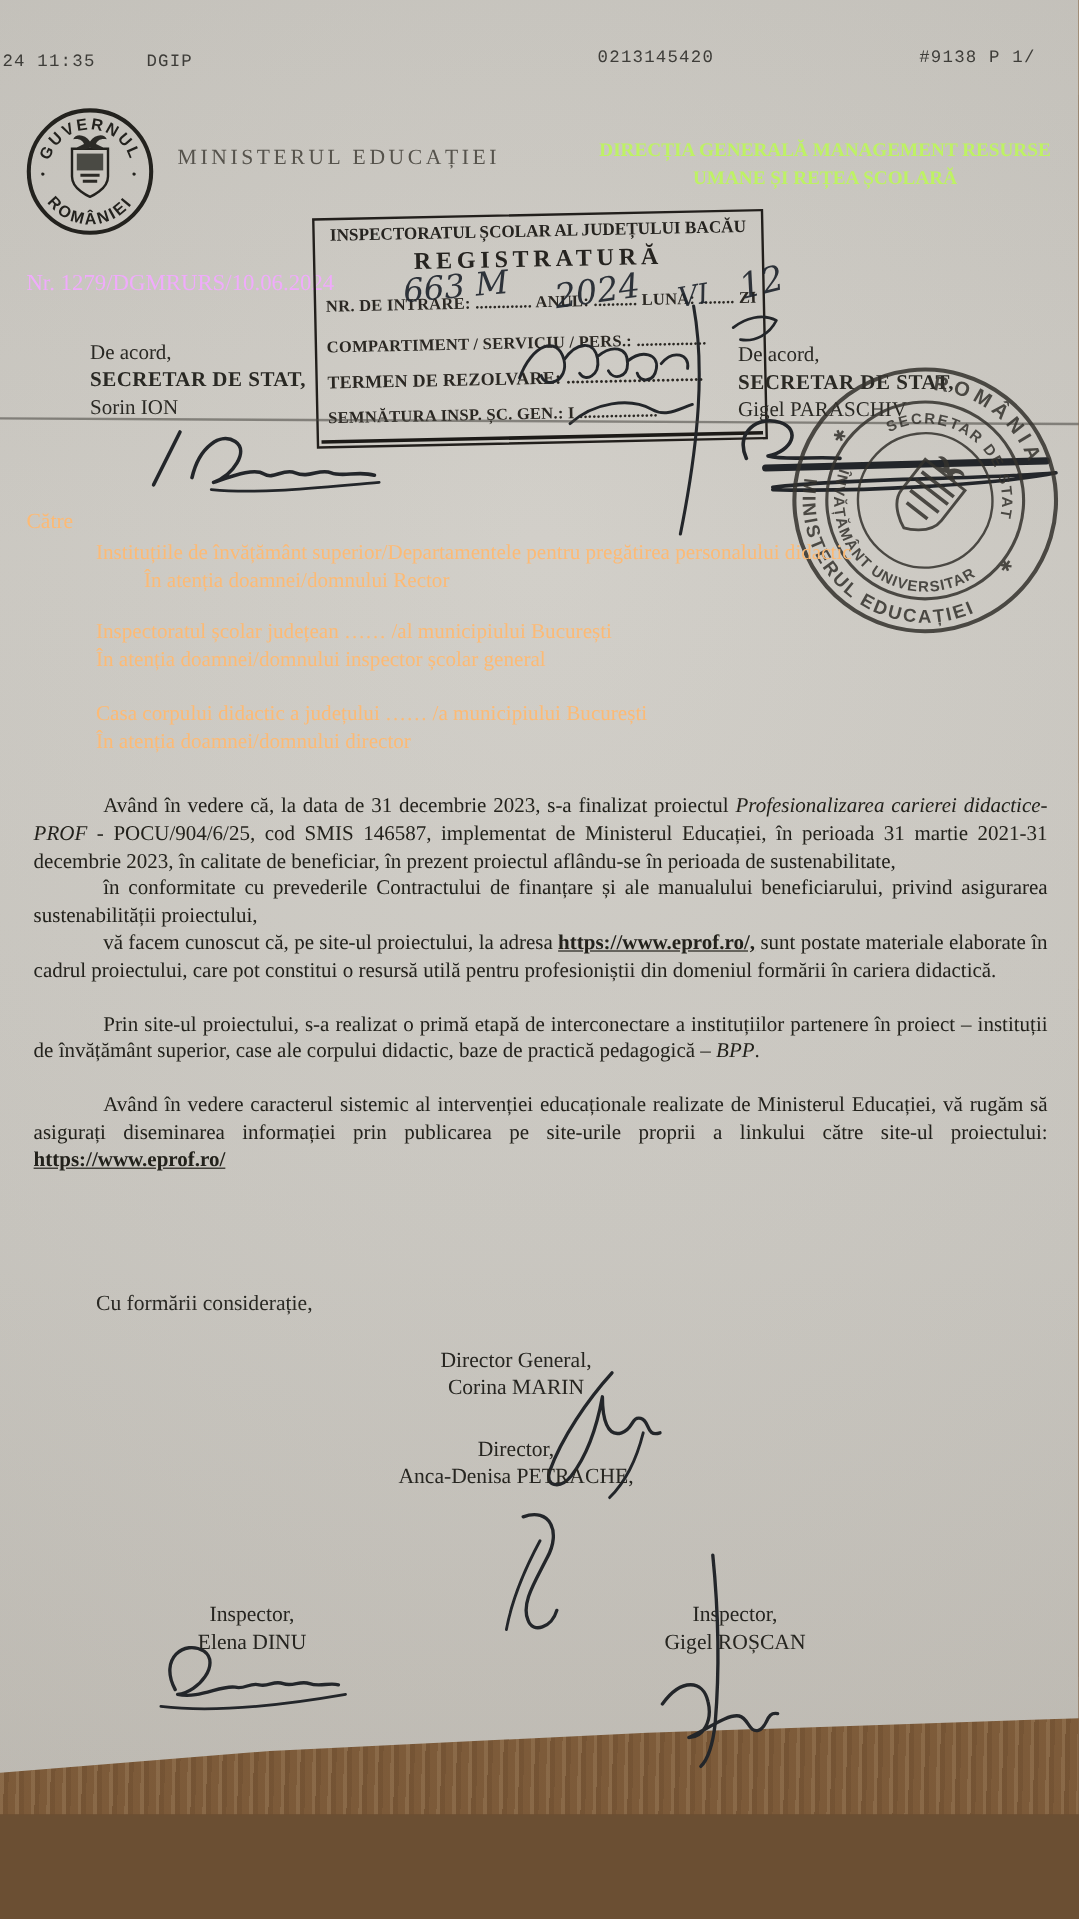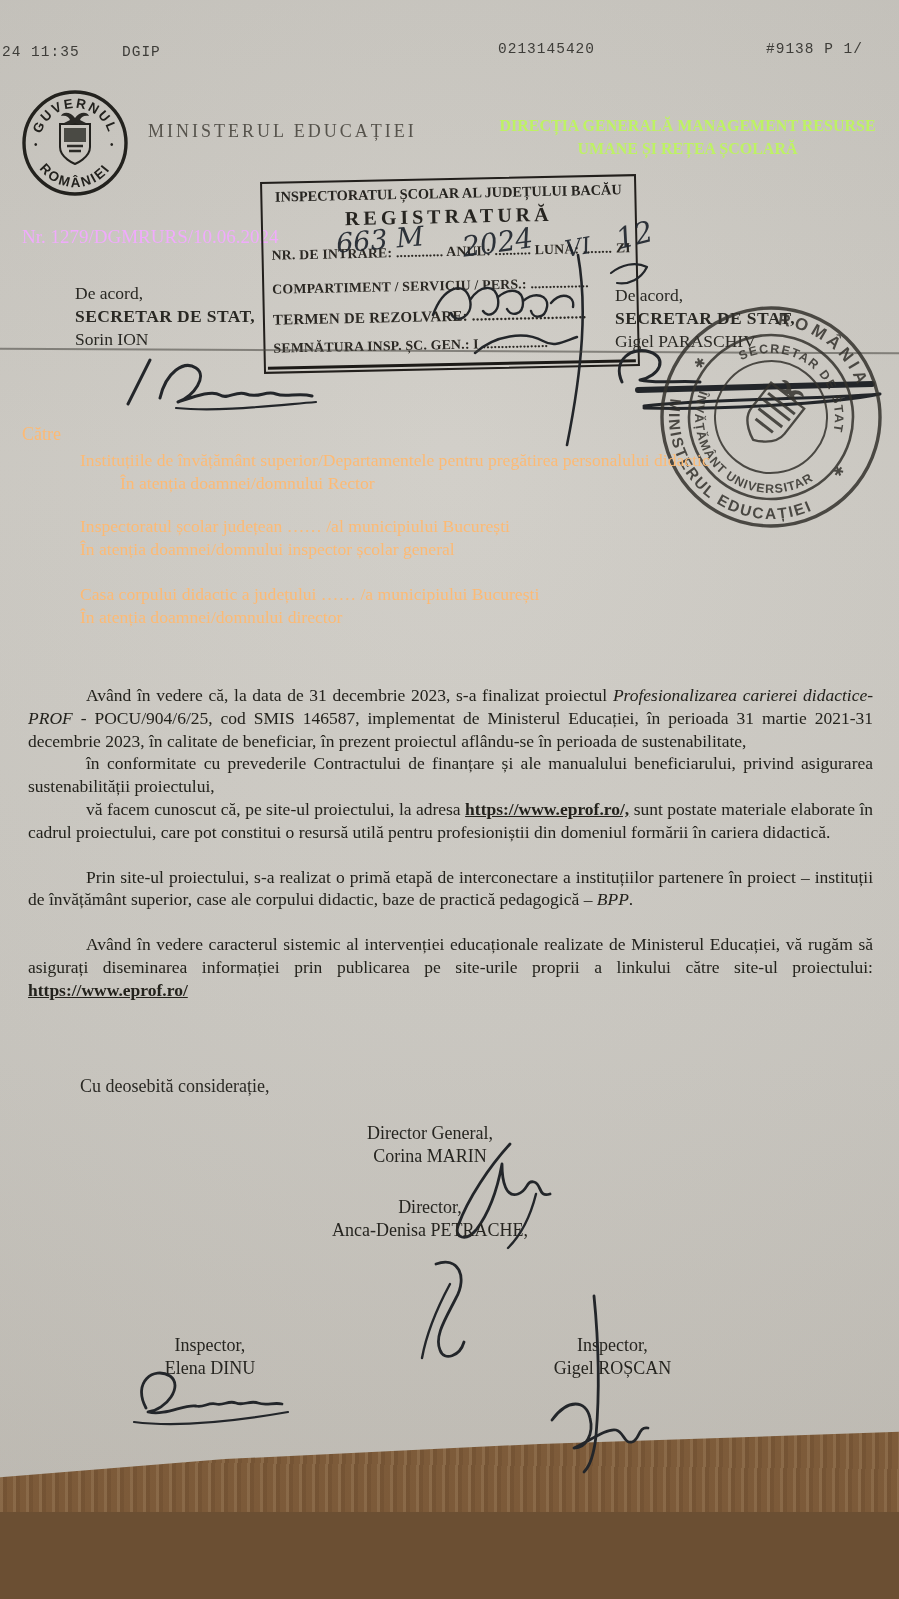--- a/index.html
+++ b/index.html
@@ -171,29 +171,29 @@
   </svg>
 
   <div class="abs recip" style="left:22px;top:424px;font-size:18px;">Către</div>
   <div class="abs recip" style="left:80px;top:450px;">Instituțiile de învățământ superior/Departamentele pentru pregătirea personalului didactic</div>
   <div class="abs recip" style="left:80px;top:473px;margin-left:40px;">În atenția doamnei/domnului Rector</div>
   <div class="abs recip" style="left:80px;top:516px;">Inspectoratul școlar județean …… /al municipiului București</div>
   <div class="abs recip" style="left:80px;top:539px;">În atenția doamnei/domnului inspector școlar general</div>
   <div class="abs recip" style="left:80px;top:584px;">Casa corpului didactic a județului …… /a municipiului București</div>
   <div class="abs recip" style="left:80px;top:607px;">În atenția doamnei/domnului director</div>
 
-  <div class="abs bodytxt" style="left:28px;top:660px;margin-top:24px;">
+  <div class="abs bodytxt" style="left:28px;top:660px;">
     <p><span>Având în vedere că, la data de 31 decembrie 2023, s-a finalizat proiectul </span><i>Profesionalizarea carierei didactice-PROF</i><span> - POCU/904/6/25, cod SMIS 146587, implementat de Ministerul Educației, în perioada 31 martie 2021-31 decembrie 2023, în calitate de beneficiar, în prezent proiectul aflându-se în perioada de sustenabilitate,</span></p>
     <p><span>în conformitate cu prevederile Contractului de finanțare și ale manualului beneficiarului, privind asigurarea sustenabilității proiectului,</span></p>
     <p><span>vă facem cunoscut că,   pe site-ul proiectului, la adresa </span><a class="doclink">https://www.eprof.ro/,</a><span> sunt postate materiale elaborate în cadrul proiectului, care pot constitui o resursă utilă pentru profesioniștii din domeniul formării în cariera didactică.</span></p>
     <p class="gap"><span>Prin site-ul proiectului, s-a realizat o primă etapă de interconectare a instituțiilor partenere în proiect – instituții de învățământ superior, case ale corpului didactic, baze de practică pedagogică – </span><i>BPP</i><span>.</span></p>
     <p class="gap"><span>Având în vedere caracterul sistemic al intervenției educaționale realizate de Ministerul Educației, vă rugăm să asigurați diseminarea informației prin publicarea pe site-urile proprii a linkului către site-ul proiectului: </span><a class="doclink">https://www.eprof.ro/</a></p>
   </div>
 
-  <div class="abs" style="left:80px;top:1076px;font-size:18px;">Cu deosebită considerație,</div>
+  <div class="abs" style="left:80px;top:1076px;font-size:18px;">Cu formării considerație,</div>
 
   <div class="abs sigblock" style="left:310px;top:1122px;width:240px;">
     <div>Director General,</div>
     <div>Corina MARIN</div>
   </div>
   <svg class="abs" style="left:438px;top:1136px;" width="135" height="115" viewBox="0 0 135 115">
     <path class="ink" stroke-width="2.8" d="M72,8 C52,30 30,62 20,90 C16,102 28,106 38,94 C52,76 60,50 64,28 C64,46 68,62 80,58 C90,55 88,44 96,46 C104,48 100,62 112,58"></path>
     <path class="ink" stroke-width="2.4" d="M98,58 C92,82 82,100 70,112"></path>
   </svg>
 

